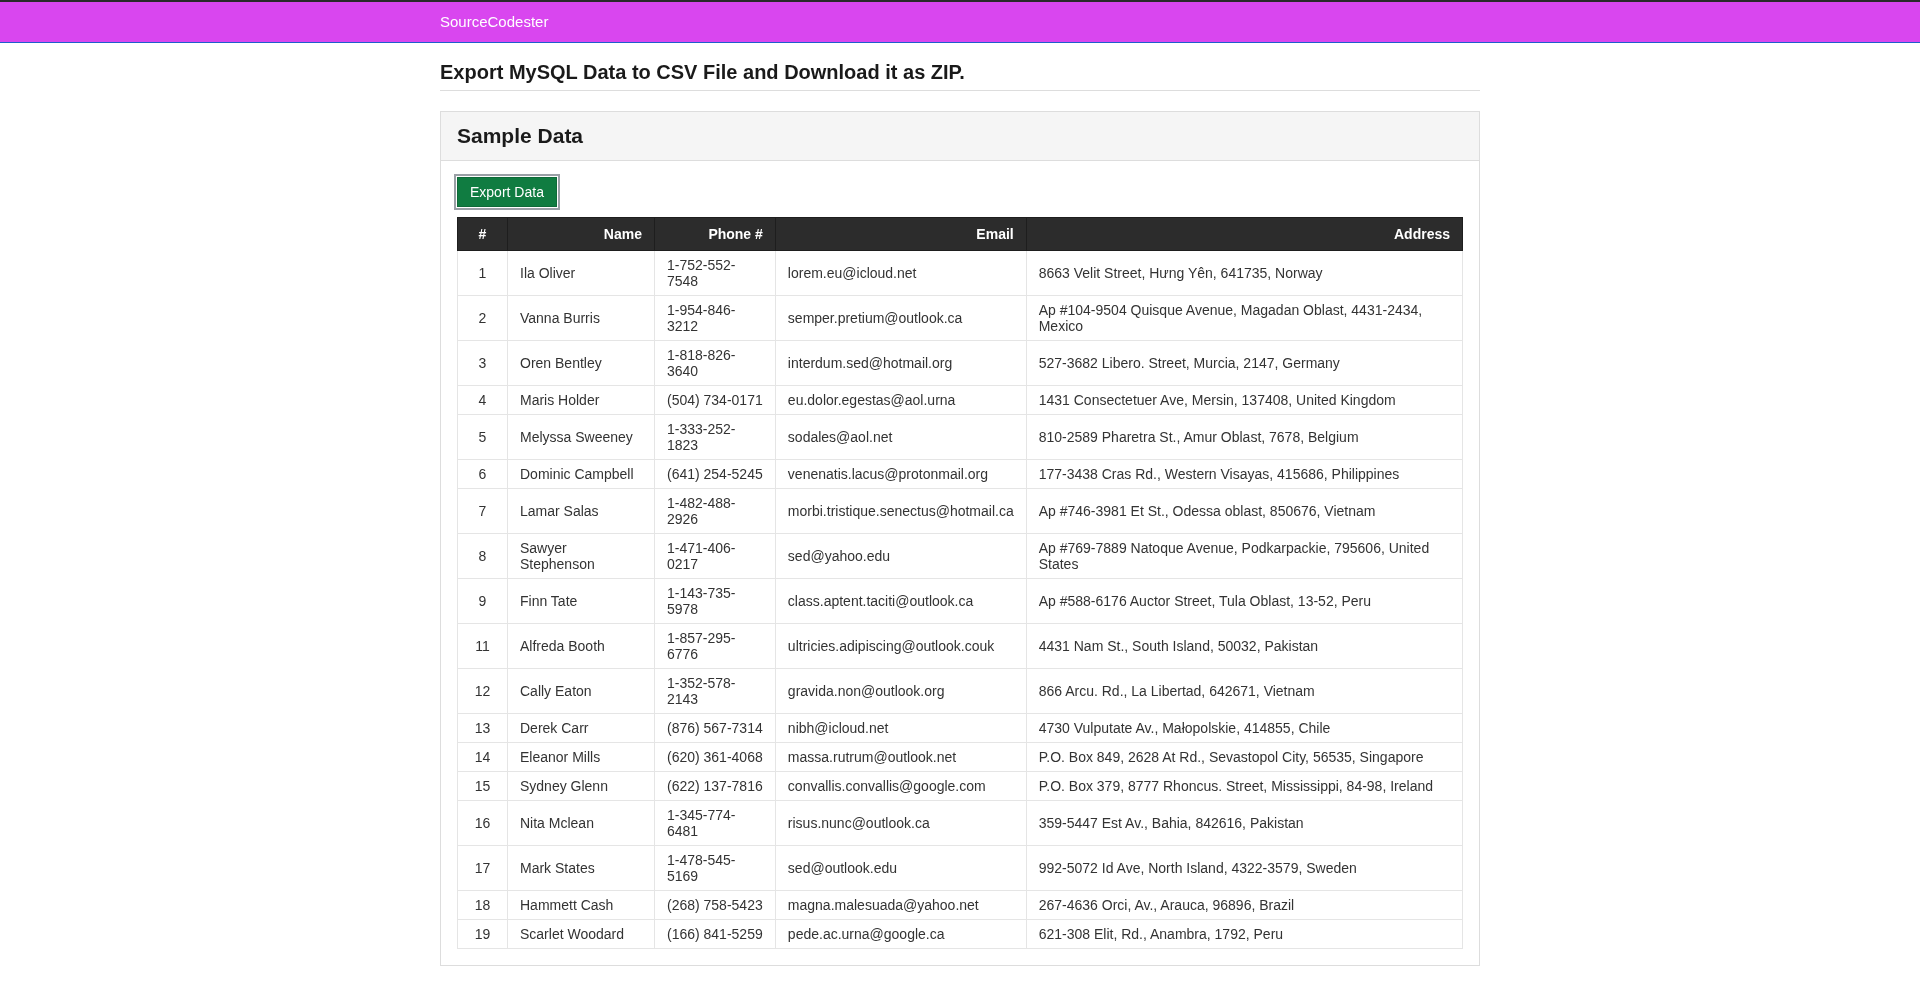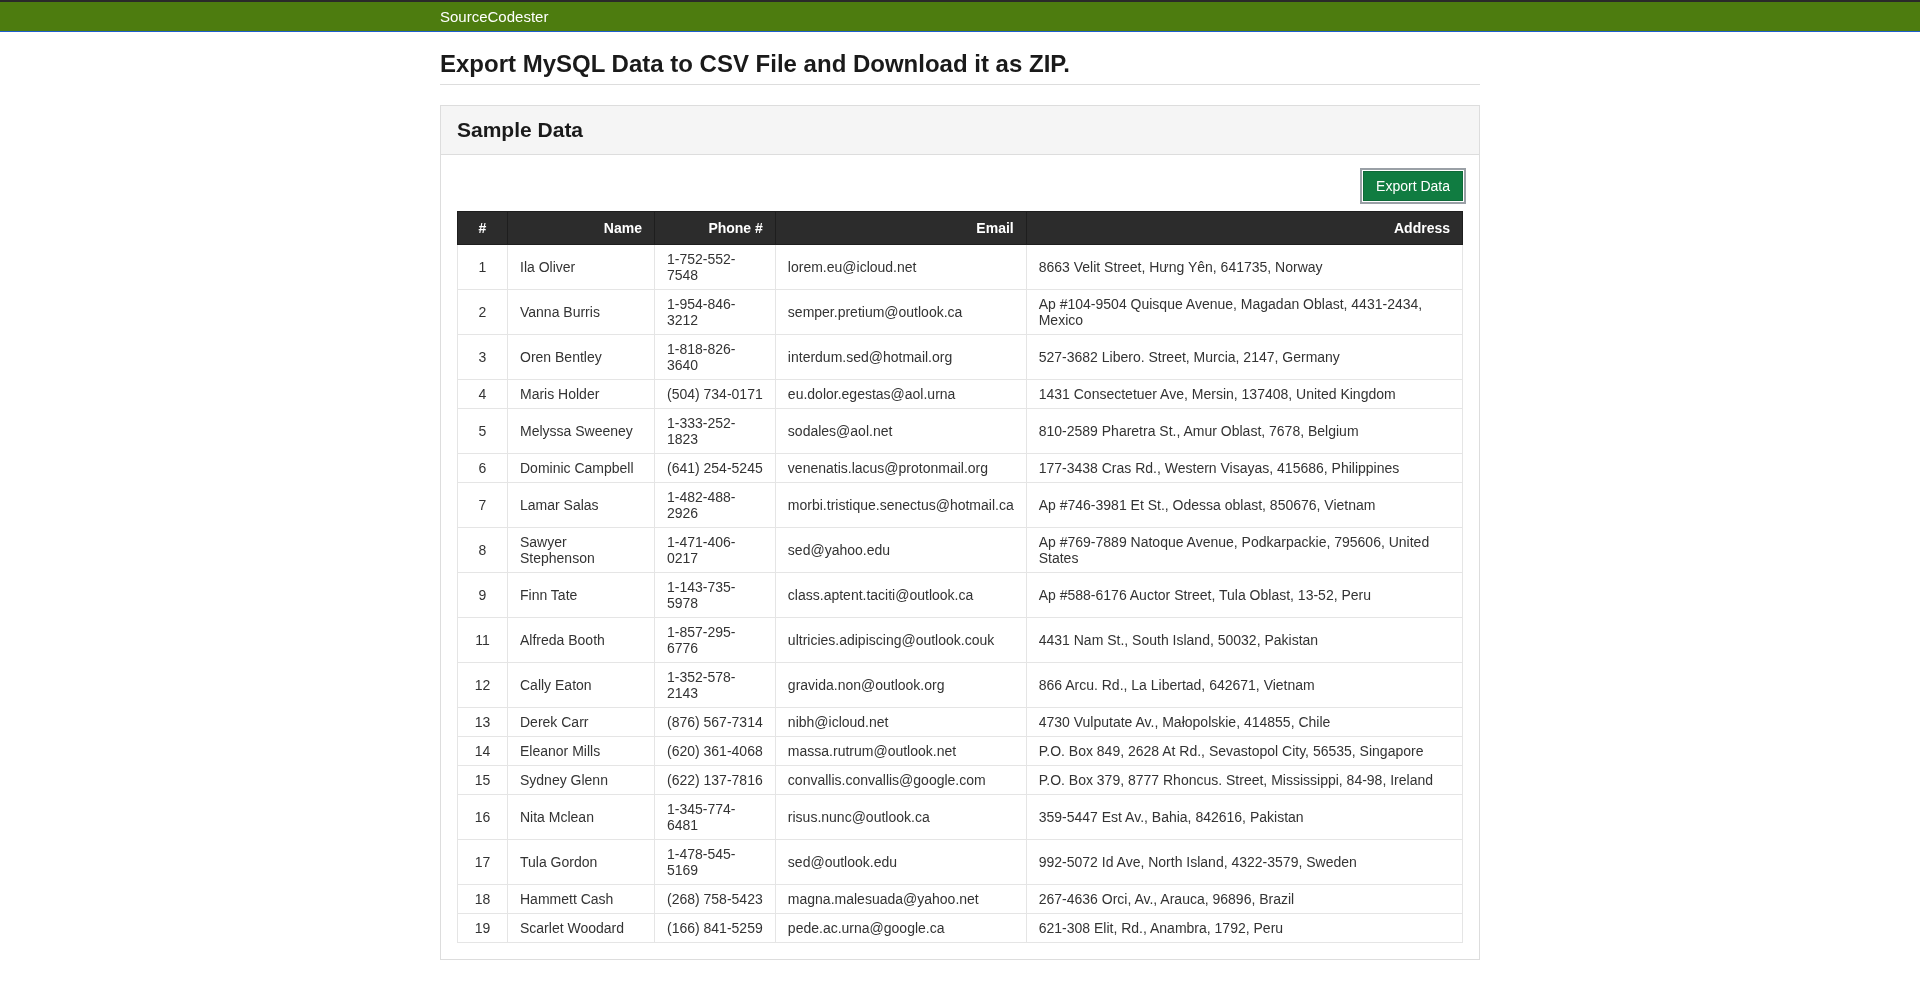--- a/index.html
+++ b/index.html
@@ -6,45 +6,45 @@
       margin: 0;
       padding: 0;
       box-sizing: border-box;
     }
     body {
       font-family: "Segoe UI", Tahoma, Geneva, Verdana, sans-serif;
       background: #ffffff;
       color: #333;
     }
     .navbar {
-      background: #4d7c0f;
+      background: #d946ef;
       border-top: 2px solid #2a2a2a;
       border-bottom: 1px solid #1e5fcc;
-      height: 32px;
+      height: 43px;
       display: flex;
       align-items: center;
     }
     .navbar-inner {
       width: 1040px;
       margin: 0 auto;
       padding: 0 0;
     }
     .navbar-brand {
       color: #fff;
       font-size: 15px;
       font-weight: 400;
       cursor: pointer;
     }
     .container {
       width: 1040px;
       margin: 0 auto;
       padding: 10px 0;
     }
     .page-title {
-      font-size: 24px;
+      font-size: 20px;
       font-weight: 700;
       color: #1a1a1a;
       margin: 8px 0 6px 0;
     }
     hr.title-sep {
       border: none;
       border-top: 1px solid #ddd;
       margin-bottom: 20px;
     }
     .card {
@@ -59,21 +59,20 @@
     .card-header-title {
       font-size: 21px;
       font-weight: 700;
       color: #1a1a1a;
     }
     .card-body {
       padding: 16px;
     }
     .btn-row {
       display: flex;
-      justify-content: flex-end;
       margin-bottom: 10px;
     }
     .btn-export {
       background: #107c41;
       color: #fff;
       border: 1px solid #0e6a38;
       outline: 2px solid #9aa0a6;
       outline-offset: 1px;
       padding: 6px 12px;
       font-size: 14px;
@@ -238,21 +237,21 @@
             </tr>
             <tr>
               <td class="col-num">16</td>
               <td>Nita Mclean</td>
               <td>1-345-774-6481</td>
               <td>risus.nunc@outlook.ca</td>
               <td>359-5447 Est Av., Bahia, 842616, Pakistan</td>
             </tr>
             <tr>
               <td class="col-num">17</td>
-              <td>Tula Gordon</td>
+              <td>Mark States</td>
               <td>1-478-545-5169</td>
               <td>sed@outlook.edu</td>
               <td>992-5072 Id Ave, North Island, 4322-3579, Sweden</td>
             </tr>
             <tr>
               <td class="col-num">18</td>
               <td>Hammett Cash</td>
               <td>(268) 758-5423</td>
               <td>magna.malesuada@yahoo.net</td>
               <td>267-4636 Orci, Av., Arauca, 96896, Brazil</td>

